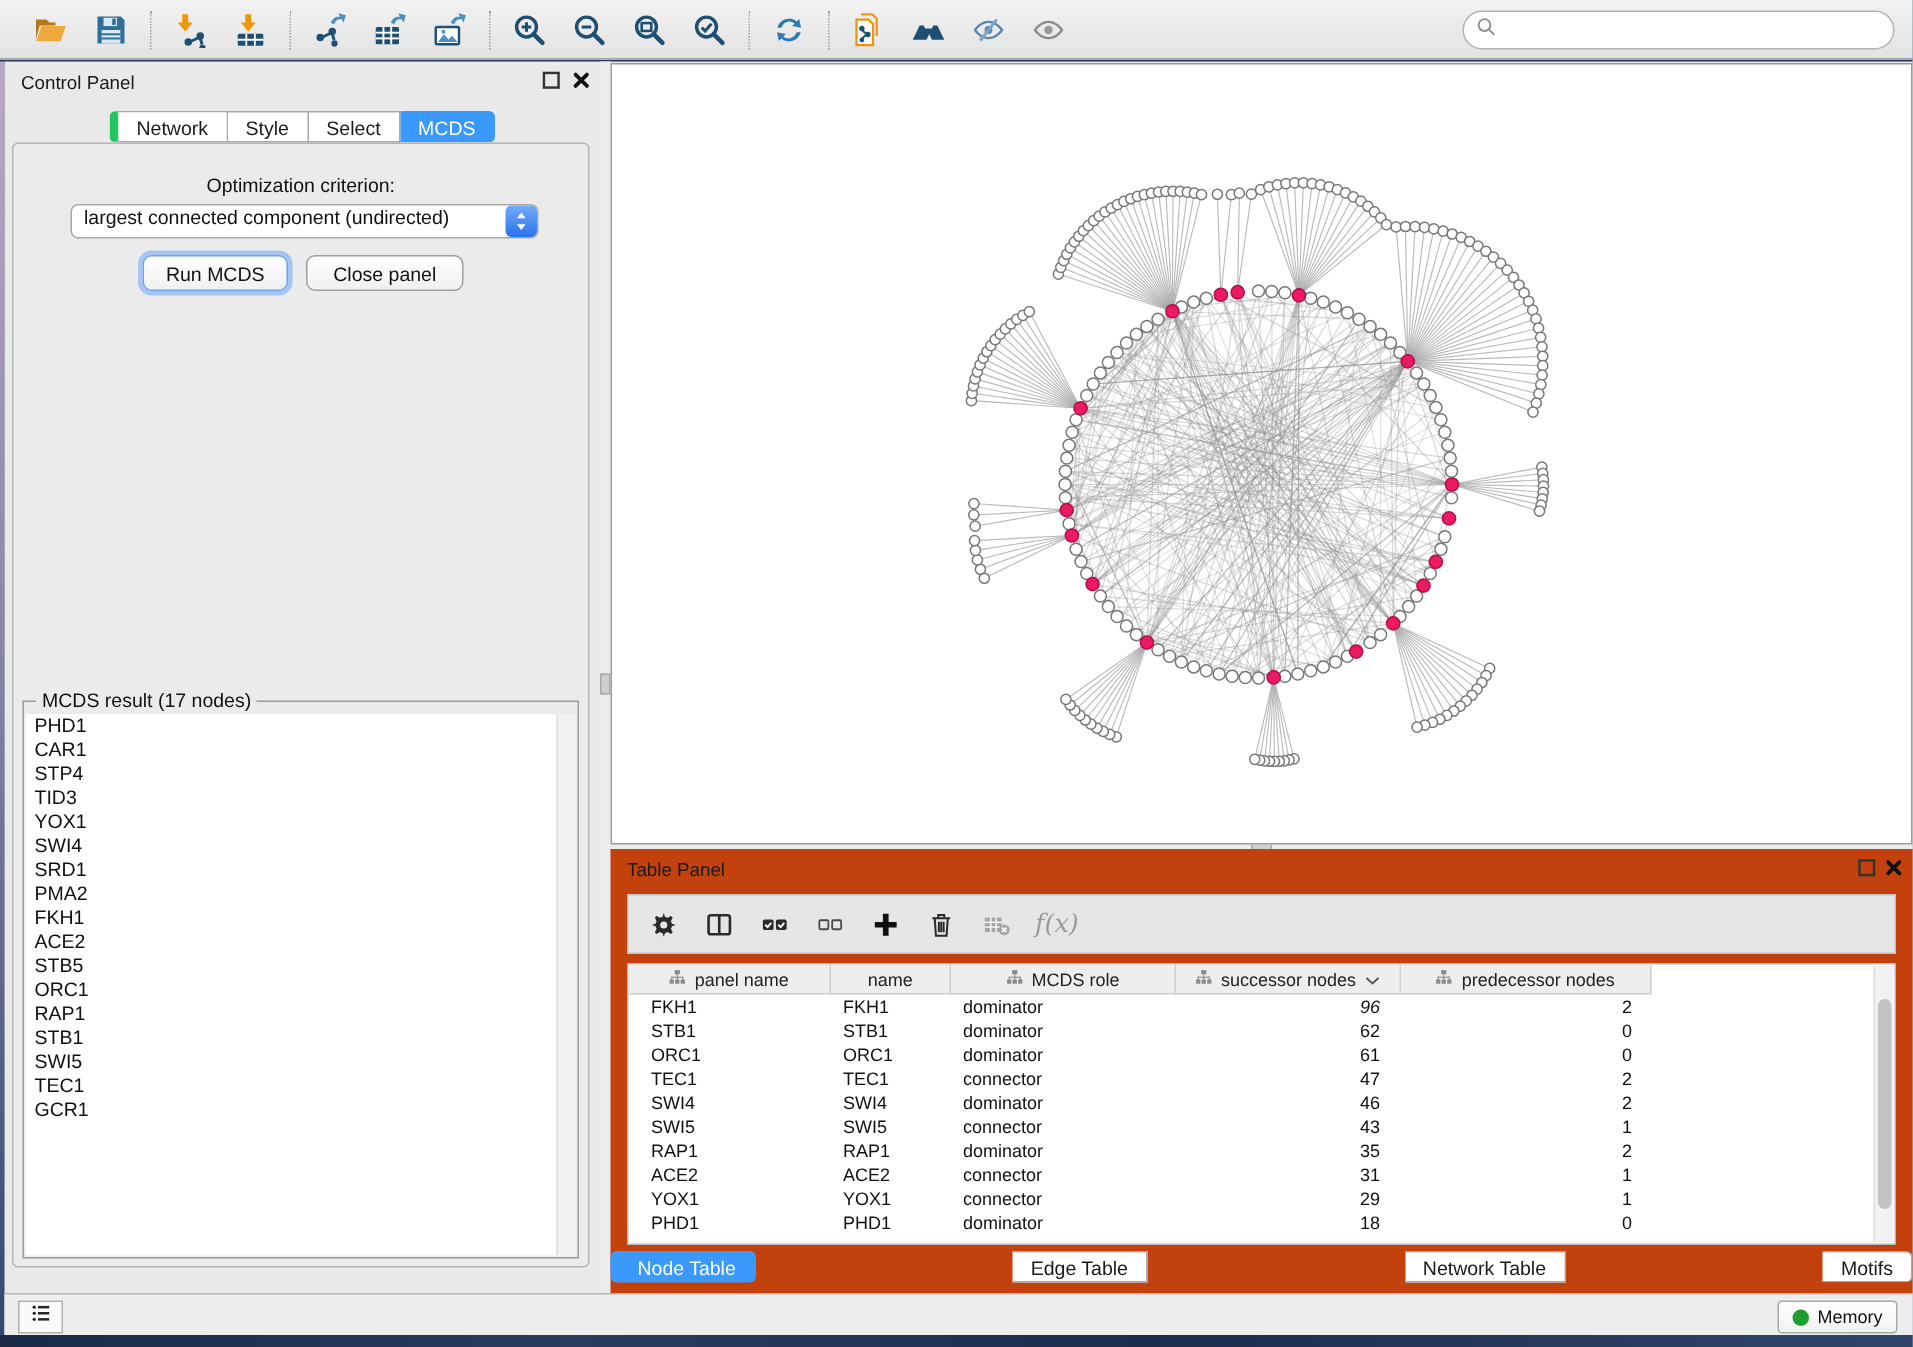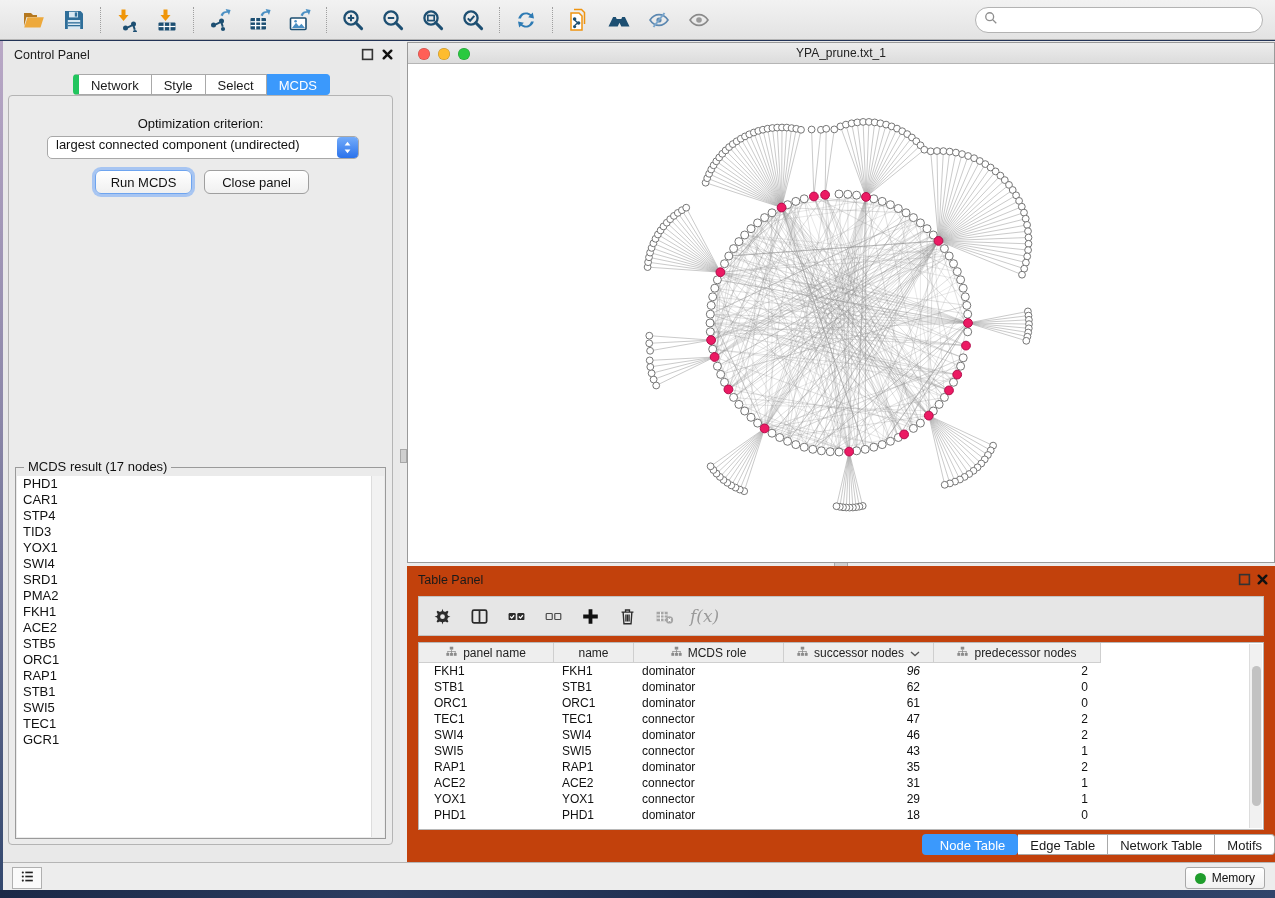--- a/index.html
+++ b/index.html
@@ -60,21 +60,21 @@
   .tp-icon{display:flex;align-items:center;justify-content:center;width:22px;height:22px;}
   .tp-icon svg{width:19px;height:19px;}
   .tp-icon.fx{font-family:"DejaVu Serif","Liberation Serif",serif;font-style:italic;font-size:17px;color:#9a9a9a;width:auto;}
   #tp-table{position:absolute;left:11px;top:76px;width:846px;height:188px;background:#fff;border:1px solid #b8b8b8;box-sizing:border-box;overflow:hidden;}
   #tp-header{display:flex;height:20px;}
   .th-cell{background:#eeeeee;border-right:1px solid #cfcfcf;border-bottom:1px solid #cfcfcf;box-sizing:border-box;display:flex;align-items:center;justify-content:center;font-size:12px;color:#222;gap:6px;}
   .tr-row{display:flex;height:16px;}
   .td-cell{font-size:12px;color:#111;box-sizing:border-box;line-height:16px;white-space:nowrap;}
   #tp-scroll{position:absolute;top:1px;right:1px;width:13px;height:184px;background:#f1f1f1;border-left:1px solid #ddd;box-sizing:border-box;}
   #tp-scroll .thumb{position:absolute;left:1.5px;top:22px;width:9px;height:140px;background:#c2c2c2;border-radius:5px;}
-  #tp-tabs{position:absolute;left:0;top:268px;width:868px;height:21px;display:flex;justify-content:flex-end;}
+  #tp-tabs{position:absolute;left:0;top:268px;width:868px;height:21px;display:flex;justify-content:space-between;}
   
   #status-bar{position:absolute;left:3px;top:862px;width:1272px;height:28px;background:#ededed;border-top:1px solid #b5b5b5;box-sizing:border-box;}
   #status-list-btn{position:absolute;left:9px;top:4px;width:28px;height:20px;background:#fafafa;border:1px solid #b0b0b0;display:flex;align-items:center;justify-content:center;}
   #status-list-btn svg{width:15px;height:15px;}
   #memory-btn{position:absolute;right:10px;top:4px;height:20px;padding:0 9px;background:linear-gradient(#ffffff,#f1f1f1);border:1px solid #a8a8a8;border-radius:3px;display:flex;align-items:center;gap:6px;font-size:12px;color:#111;}
   #memory-dot{width:11px;height:11px;border-radius:50%;}
 </style>
 </head>
 <body>
 
@@ -311,26 +311,20 @@
   </div>
 
   <div id="v-divider">
       <div class="handle"></div>
     </div>
   <div id="h-divider">
       <div class="handle"></div>
     </div>
 
   <div id="network-window">
-    <div id="nw-titlebar">
-      <span class="traffic" style="left: 10px; background: rgb(255, 95, 87); box-shadow: rgba(0, 0, 0, 0.25) 0px 0px 0px 0.5px inset;"></span>
-      <span class="traffic" style="left: 30px; background: rgb(254, 188, 46); box-shadow: rgba(0, 0, 0, 0.25) 0px 0px 0px 0.5px inset;"></span>
-      <span class="traffic" style="left: 50px; background: rgb(41, 201, 64); box-shadow: rgba(0, 0, 0, 0.25) 0px 0px 0px 0.5px inset;"></span>
-      <span id="nw-title">YPA_prune.txt_1</span>
-    </div>
     <div id="network-canvas"><svg width="866" height="498" viewBox="0 0 866 498">
           <g>
             <line x1="373.6" y1="143.5" x2="545.5" y2="318.3" stroke="#8e8e8e" stroke-opacity="0.34" stroke-width="0.8"></line>
             <line x1="373.6" y1="143.5" x2="457.2" y2="385.3" stroke="#8e8e8e" stroke-opacity="0.34" stroke-width="0.8"></line>
             <line x1="373.6" y1="143.5" x2="536.4" y2="333.4" stroke="#8e8e8e" stroke-opacity="0.34" stroke-width="0.8"></line>
             <line x1="373.6" y1="143.5" x2="498.0" y2="148.8" stroke="#8e8e8e" stroke-opacity="0.34" stroke-width="0.8"></line>
             <line x1="373.6" y1="143.5" x2="531.1" y2="340.4" stroke="#8e8e8e" stroke-opacity="0.34" stroke-width="0.8"></line>
             <line x1="373.6" y1="143.5" x2="349.6" y2="158.9" stroke="#8e8e8e" stroke-opacity="0.34" stroke-width="0.8"></line>
             <line x1="373.6" y1="143.5" x2="525.3" y2="347.0" stroke="#8e8e8e" stroke-opacity="0.34" stroke-width="0.8"></line>
             <line x1="373.6" y1="143.5" x2="309.4" y2="302.2" stroke="#8e8e8e" stroke-opacity="0.34" stroke-width="0.8"></line>

